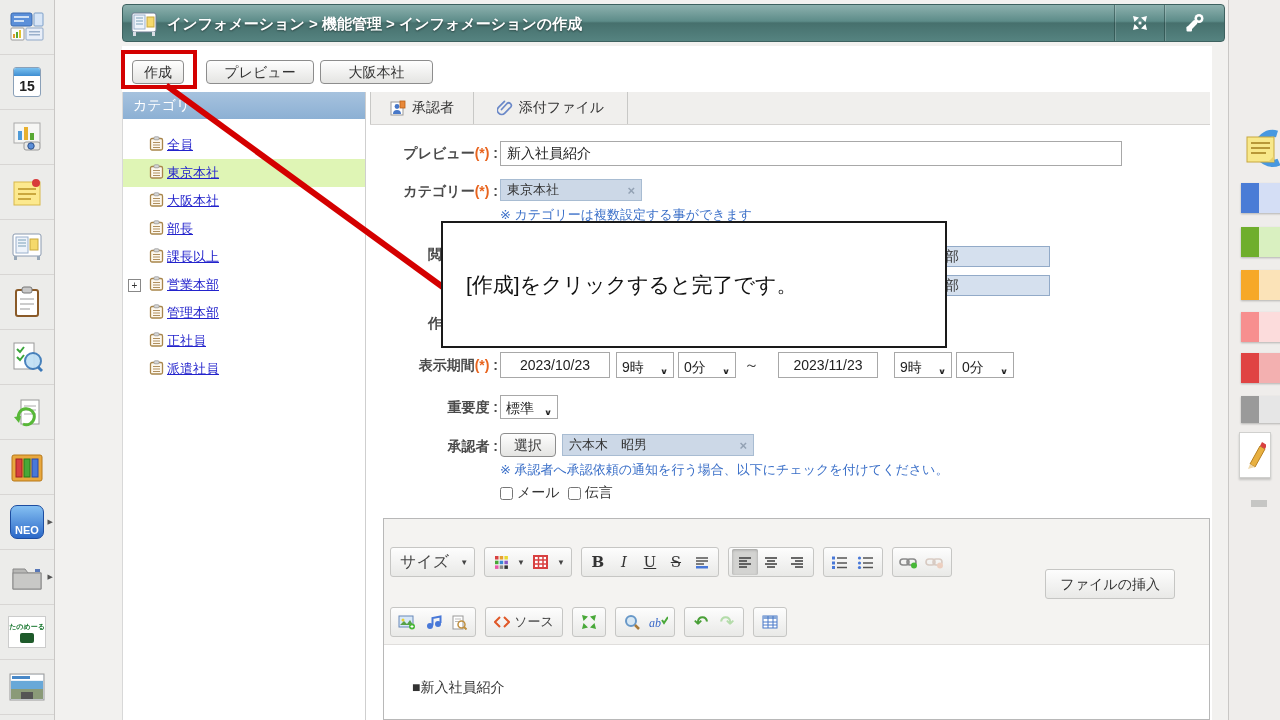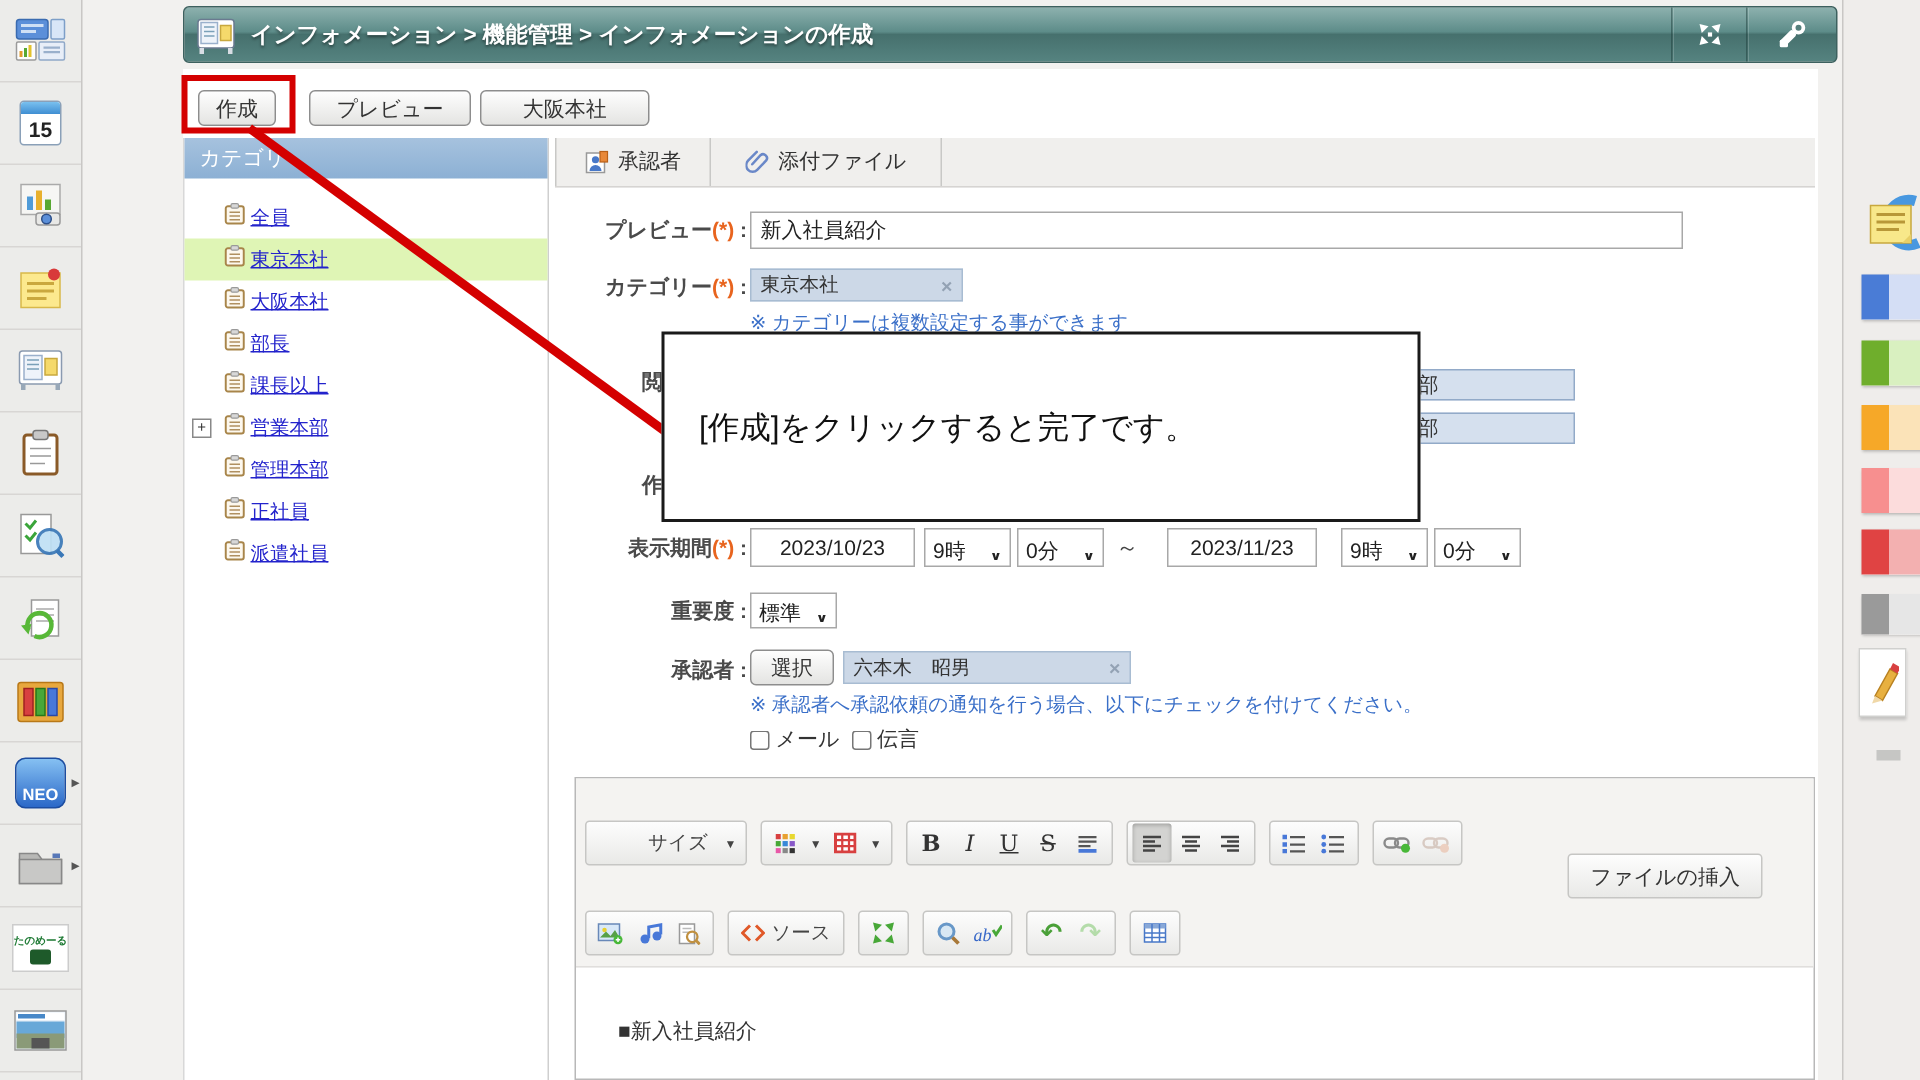--- a/index.html
+++ b/index.html
@@ -67,21 +67,21 @@
   .trow { display:flex; align-items:center; }
   .trow + .trow { margin-top:8px; }
   .tgrp { display:inline-flex; align-items:center; border:1px solid #c6c6c4; border-radius:3px; background:linear-gradient(#fdfdfd,#e9e9e7); height:30px; padding:0 3px; margin-right:9px; }
   .tbtn { min-width:26px; height:26px; display:flex; align-items:center; justify-content:center; border-radius:2px; cursor:pointer; padding:0 2px; }
   .tbtn.pressed { background:#d3d3d1; box-shadow:inset 0 1px 3px rgba(0,0,0,.25); }
   .gB { font-family:"DejaVu Serif",serif; font-weight:bold; font-size:15px; color:#333; }
   .gI { font-family:"DejaVu Serif",serif; font-style:italic; font-size:15px; color:#333; }
   .gU { font-family:"DejaVu Serif",serif; font-size:15px; color:#333; text-decoration:underline; }
   .gS { font-family:"DejaVu Serif",serif; font-size:15px; color:#333; text-decoration:line-through; }
   .dd { font-size:8px; color:#444; margin:0 3px; }
-  .combo-label { font-size:13px; color:#444; padding:0 8px 0 6px;margin-left:32px; }
+  .combo-label { font-size:16px; color:#444; padding:0 8px 0 6px; }
   .src-label { font-size:13px; color:#444; margin-left:4px; }
   .undo-g { font-size:17px; font-weight:bold; color:#4aa038; }
   .redo-g { font-size:17px; font-weight:bold; color:#b4dcaa; }
   .insert-file { margin-left:auto; margin-right:28px; height:30px; border:1px solid #c6c6c4; border-radius:3px; background:linear-gradient(#fdfdfd,#e9e9e7); font-size:14px; color:#333; padding:0 14px; line-height:28px; cursor:pointer;margin-top:44px; }
   .ebody { padding:34px 0 0 28px; font-size:14px; color:#333; height:108px; cursor:text; }
 
   
   .right-rail { position:absolute; left:1228px; top:0; width:52px; height:720px; background:#efedeb; border-left:1px solid #c9c7c5; }
   .swatch { position:absolute; left:12px; width:44px; height:30px; cursor:pointer; box-shadow:0 1px 2px rgba(0,0,0,.25); }
   .pencil-tile { position:absolute; left:10px; top:432px; width:32px; height:46px; background:#fff; border:1px solid #d0d0ce; box-shadow:0 2px 2px rgba(0,0,0,.18); display:flex; align-items:center; justify-content:center; cursor:pointer; }

